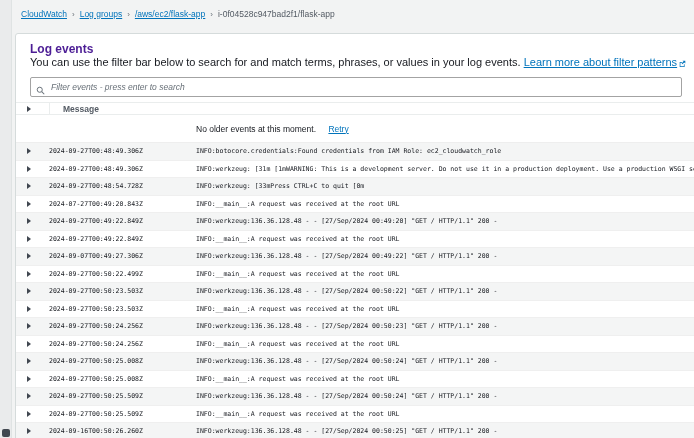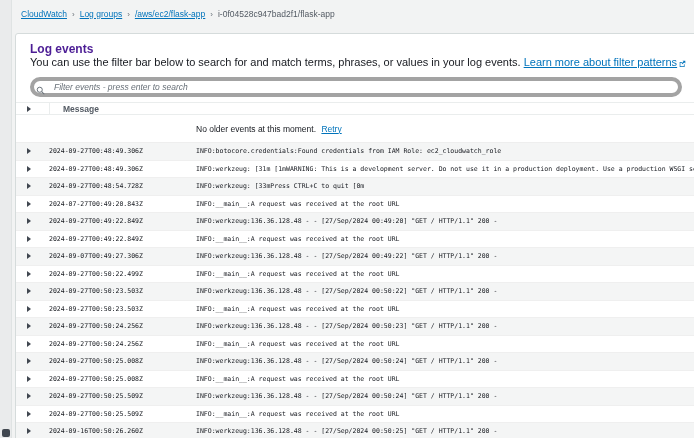--- a/index.html
+++ b/index.html
@@ -39,21 +39,21 @@
   .panel-title { font-size:12px; font-weight:bold; color:#4c1d95; margin-bottom:0; }
   .panel-desc { font-size:11px; color:#16191f; margin-bottom:7px; }
   .panel-desc a { color:#0073bb; text-decoration:underline; cursor:pointer; }
   .ext-icon { display:inline-block; vertical-align:-1px; margin-left:2px; }
 
   
   .filter-wrap {
     position:relative; margin:0 14px 6px 14px; width:652px; height:20px;
   }
   .filter-input {
-    width:100%; height:20px; border:4px solid #a3a3a3; border-radius:10px;
+    width:100%; height:20px; border:1px solid #a3a3a3; border-radius:2px;
     padding:0 12px 0 20px; font-size:8.5px; color:#16191f;
     font-family:"Liberation Sans", sans-serif; background:#fff; outline:none;
   }
   .filter-input::placeholder { color:#687078; font-style:italic; }
   .search-icon { position:absolute; left:6px; top:5px; }
 
   
   .log-table { width:100%; }
   .thead {
     display:flex; align-items:center; height:13px;
@@ -67,21 +67,21 @@
   .thead .c-msg { border-left:1px solid #eaeded; height:13px; display:flex; align-items:center; }
 
   .tri {
     width:0; height:0; display:inline-block; cursor:pointer;
     border-left:4px solid #414750; border-top:3px solid transparent; border-bottom:3px solid transparent;
   }
   .empty-row {
     display:flex; align-items:center; height:28px;
     border-bottom:1px solid #eeeeee; font-size:8.5px;
   }
-  .empty-row a { color:#0073bb; text-decoration:underline; cursor:pointer; margin-left:3px; }
+  .empty-row a { color:#0073bb; text-decoration:underline; cursor:pointer; margin-left:10px; }
 
   .row {
     display:flex; align-items:center; height:17.5px;
     border-bottom:1px solid #efefef;
     font-family:"DejaVu Sans Mono", monospace; font-size:6.5px; color:#16191f;
   }
   .row.stripe { background:#f4f5f5; }
 </style>
 </head>
 <body>

